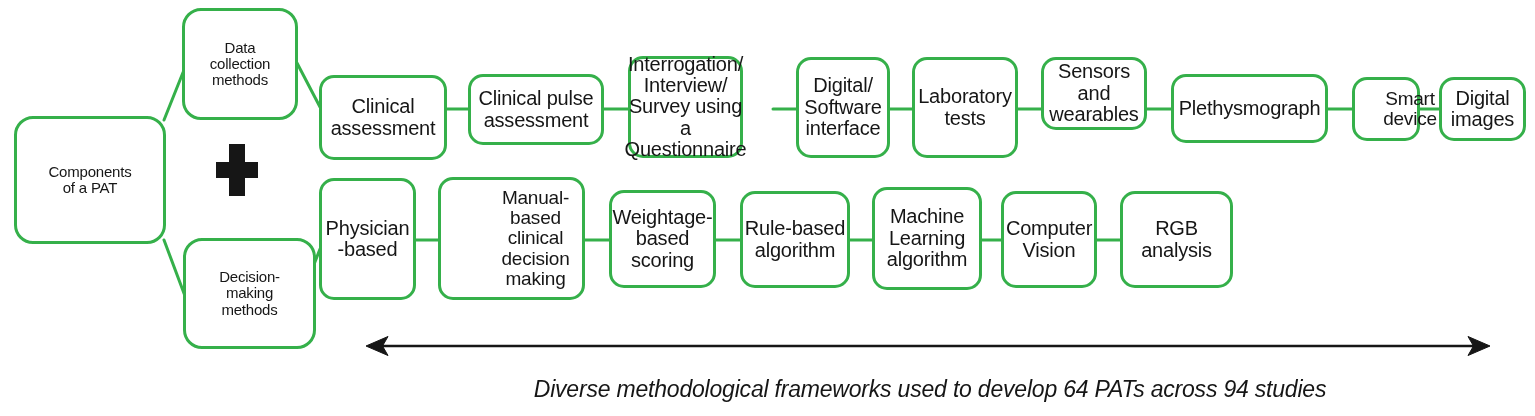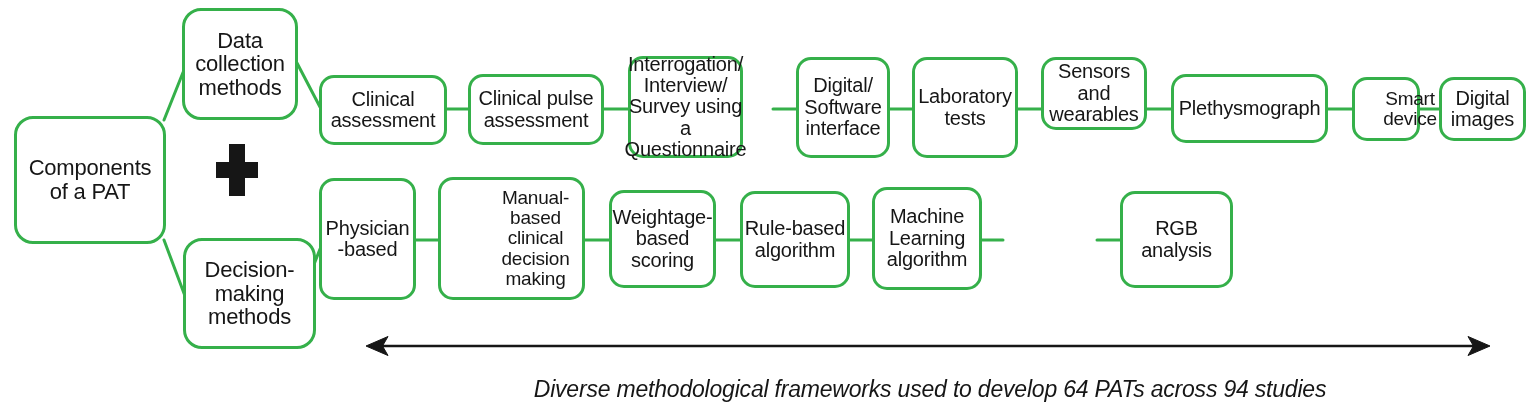--- a/index.html
+++ b/index.html
@@ -11,21 +11,21 @@
   }
   .layer { position:absolute; left:0; top:0; width:1535px; height:416px; }
   .node {
     position:absolute; background:#ffffff;
     border:3px solid var(--green); border-radius:15px;
     display:flex; align-items:center; justify-content:center;
     text-align:center; white-space:pre-line;
     font-size:20px; line-height:1.07; color:var(--ink);
     z-index:2; letter-spacing:-0.2px;
   }
-  .node.big { font-size:22px; border-radius:19px; }
+  .node.big { font-size:15px; border-radius:19px; }
   .node.small-font { font-size:19px;padding-left:48px; }
   .caption {
     position:absolute; left:370px; top:376px; width:1120px;
     text-align:center; font-size:23px; color:var(--ink);
     letter-spacing:-0.2px; z-index:2;font-style:italic;
   }
   svg { display:block; }
 </style>
 </head>
 <body>
@@ -75,21 +75,21 @@
 of a PAT</div>
 
   <div class="node big" style="left:182px;top:8px;width:116px;height:112px">Data
 collection
 methods</div>
 
   <div class="node big" style="left:183px;top:238px;width:133px;height:111px">Decision-
 making
 methods</div>
 
-  <div class="node" style="left:319px;top:75px;width:128px;height:70px">Clinical
+  <div class="node" style="left:319px;top:75px;width:128px;height:85px">Clinical
 assessment</div>
   <div class="node" style="left:468px;top:74px;width:136px;height:71px">Clinical pulse
 assessment</div>
   <div class="node" style="left:628px;top:56px;width:115px;height:102px">Interrogation/
 Interview/
 Survey using a
 Questionnaire</div>
   <div class="node" style="left:796px;top:57px;width:94px;height:101px">Digital/
 Software
 interface</div>
@@ -110,18 +110,20 @@
 clinical decision
 making</div>
   <div class="node" style="left:609px;top:190px;width:107px;height:98px">Weightage-
 based
 scoring</div>
   <div class="node" style="left:740px;top:191px;width:110px;height:97px">Rule-based
 algorithm</div>
   <div class="node" style="left:872px;top:187px;width:110px;height:103px">Machine
 Learning
 algorithm</div>
+  <div class="node" style="left:1001px;top:191px;width:96px;height:97px">Computer
+Vision</div>
   <div class="node" style="left:1120px;top:191px;width:113px;height:97px">RGB
 analysis</div>
 
   <div class="caption">Diverse methodological frameworks used to develop 64 PATs across 94 studies</div>
 
 </div>
 
 </body></html>

